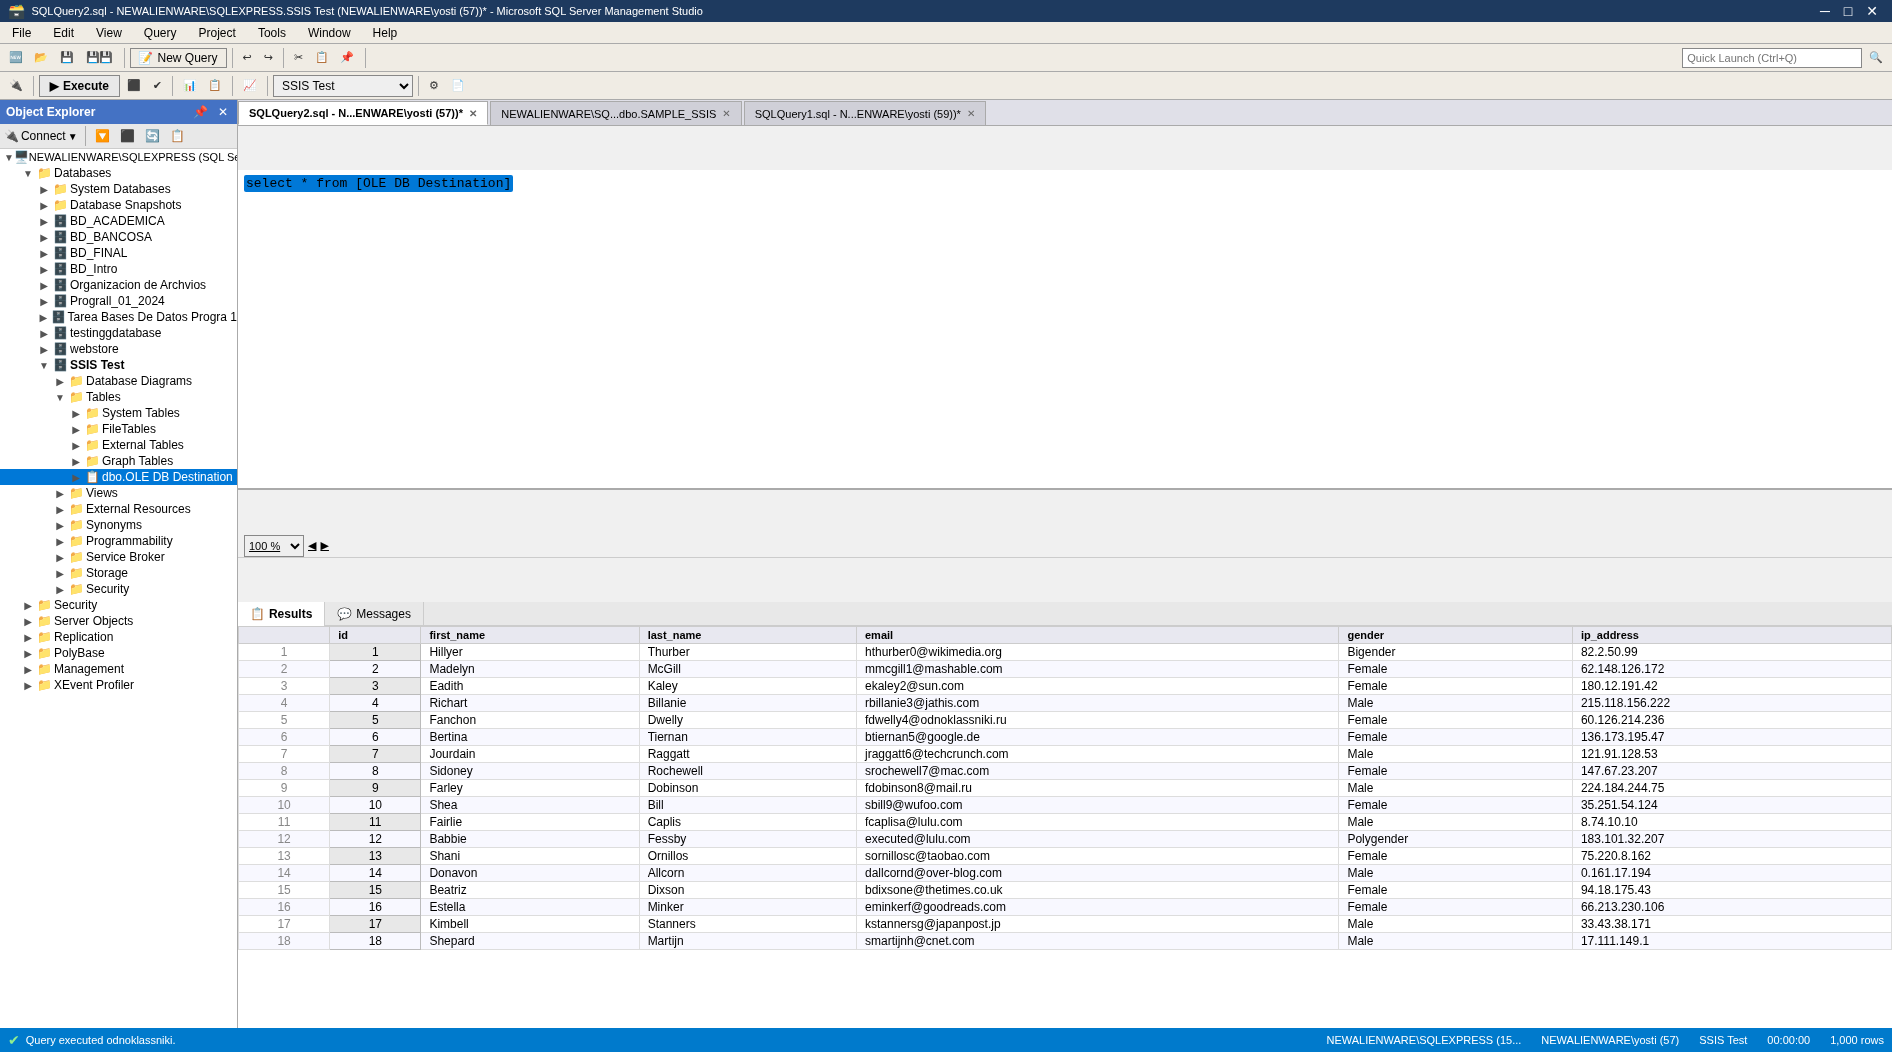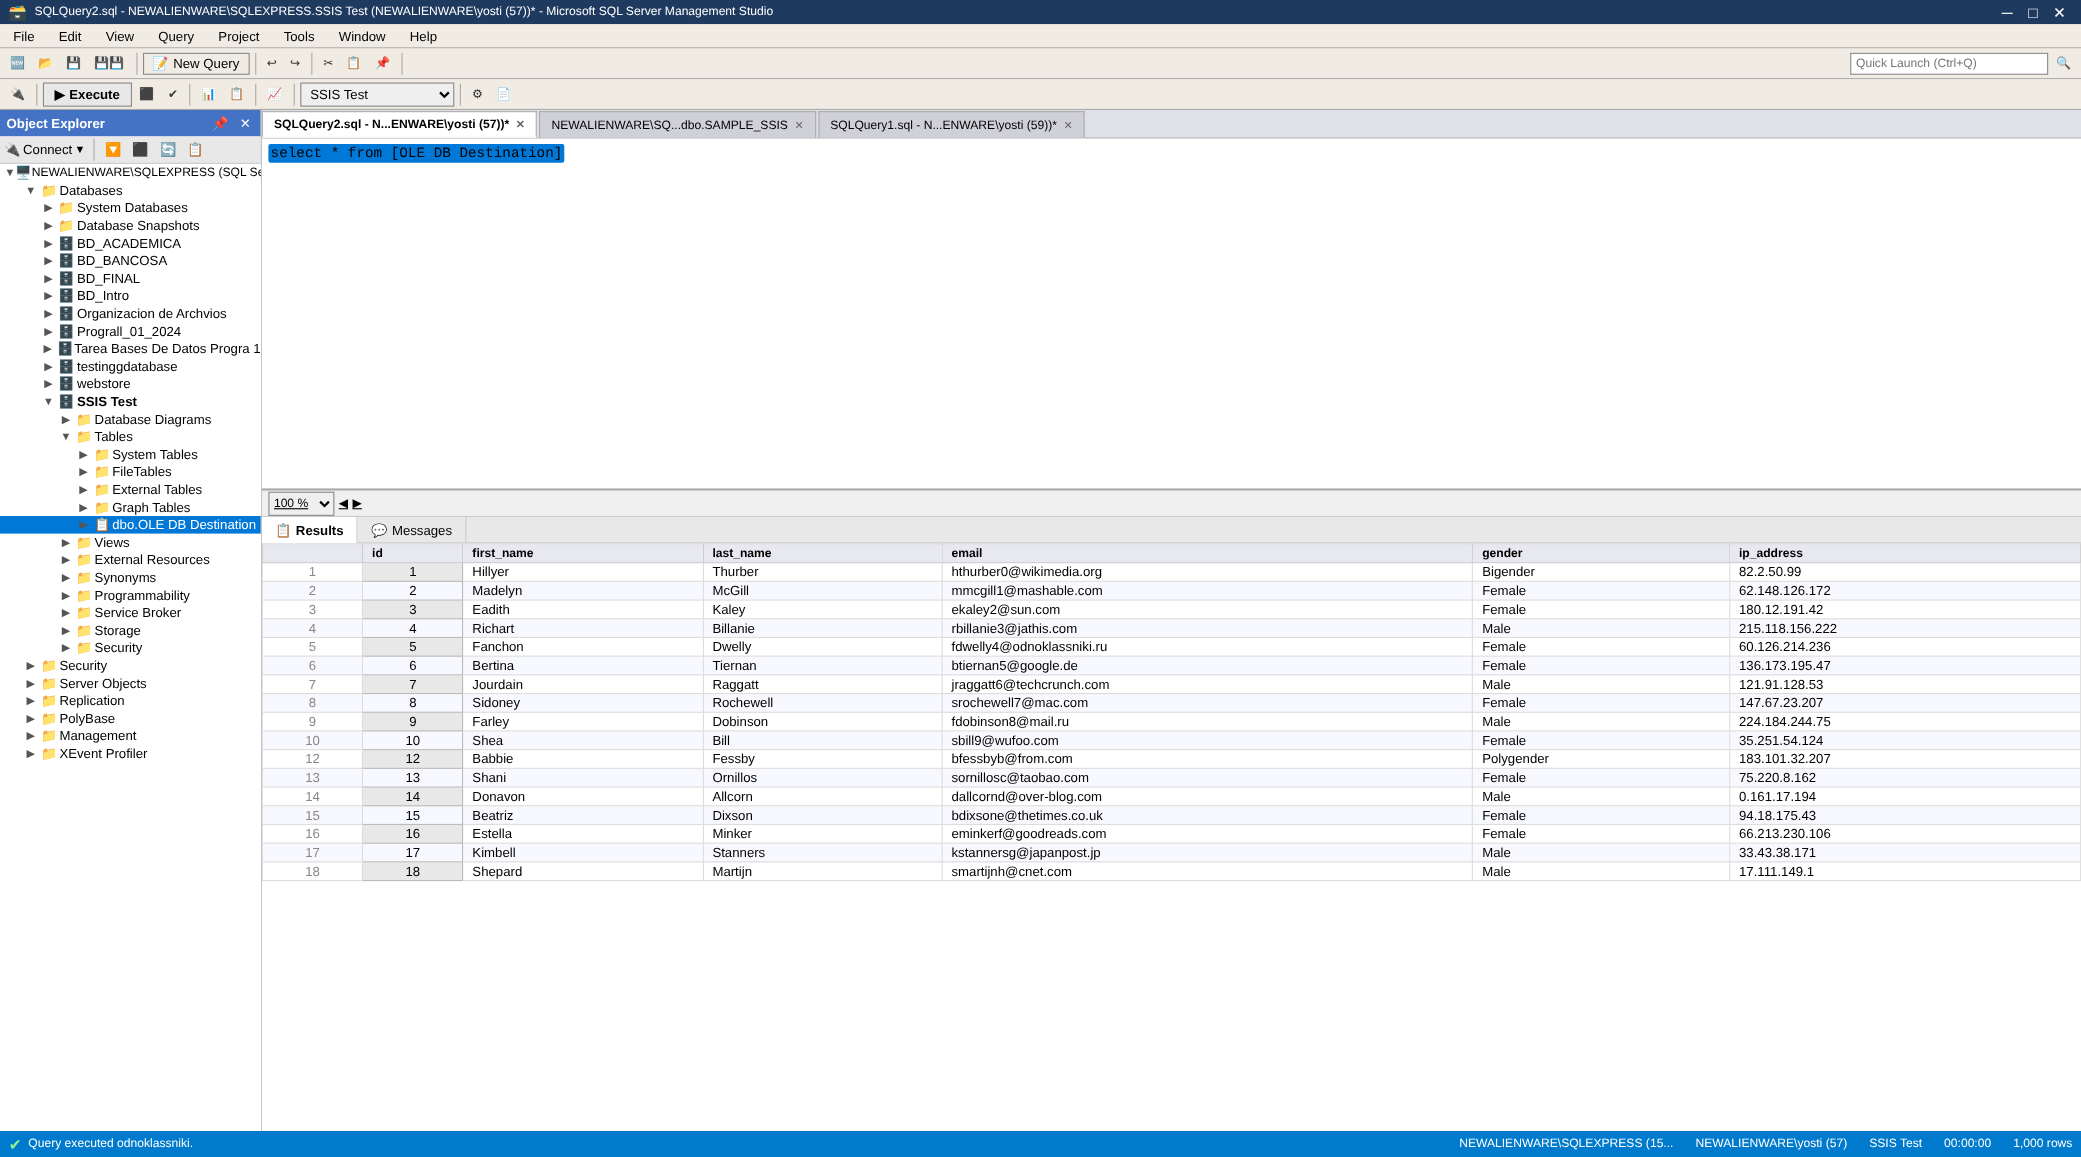--- a/index.html
+++ b/index.html
@@ -144,20 +144,21 @@
     .tree-icon { display: inline-block; width: 18px; text-align: center; font-size: 12px; }
     .tree-label { font-size: 12px; }
 
     
     .editor-area {
       flex: 1;
       display: flex;
       flex-direction: column;
       background: #f0f0f0;
       overflow: hidden;
+      gap: 44px;
     }
 
     
     .tab-bar {
       display: flex;
       background: #e0e0e8;
       border-bottom: 1px solid #aaa;
       height: 26px;
       align-items: flex-end;
     }
@@ -740,25 +741,34 @@
               <tr>
                 <td class="row-num">10</td>
                 <td class="id-cell">10</td>
                 <td>Shea</td>
                 <td>Bill</td>
                 <td>sbill9@wufoo.com</td>
                 <td>Female</td>
                 <td>35.251.54.124</td>
               </tr>
               <tr>
+                <td class="row-num">11</td>
+                <td class="id-cell">11</td>
+                <td>Fairlie</td>
+                <td>Caplis</td>
+                <td>fcaplisa@lulu.com</td>
+                <td>Male</td>
+                <td>8.74.10.10</td>
+              </tr>
+              <tr>
                 <td class="row-num">12</td>
                 <td class="id-cell">12</td>
                 <td>Babbie</td>
                 <td>Fessby</td>
-                <td>bfessbyb@from.com</td>
+                <td>executed@lulu.com</td>
                 <td>Polygender</td>
                 <td>183.101.32.207</td>
               </tr>
               <tr>
                 <td class="row-num">13</td>
                 <td class="id-cell">13</td>
                 <td>Shani</td>
                 <td>Ornillos</td>
                 <td>sornillosc@taobao.com</td>
                 <td>Female</td>

